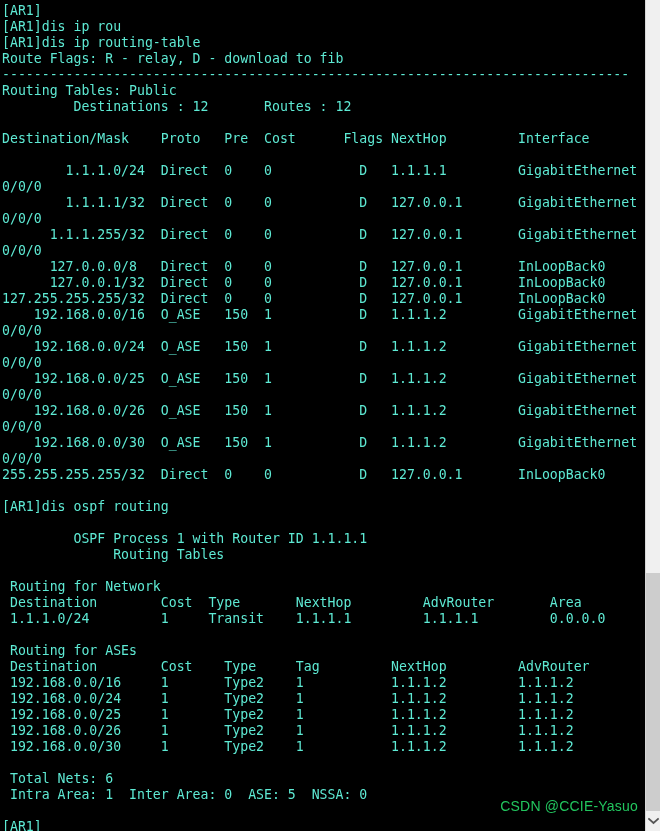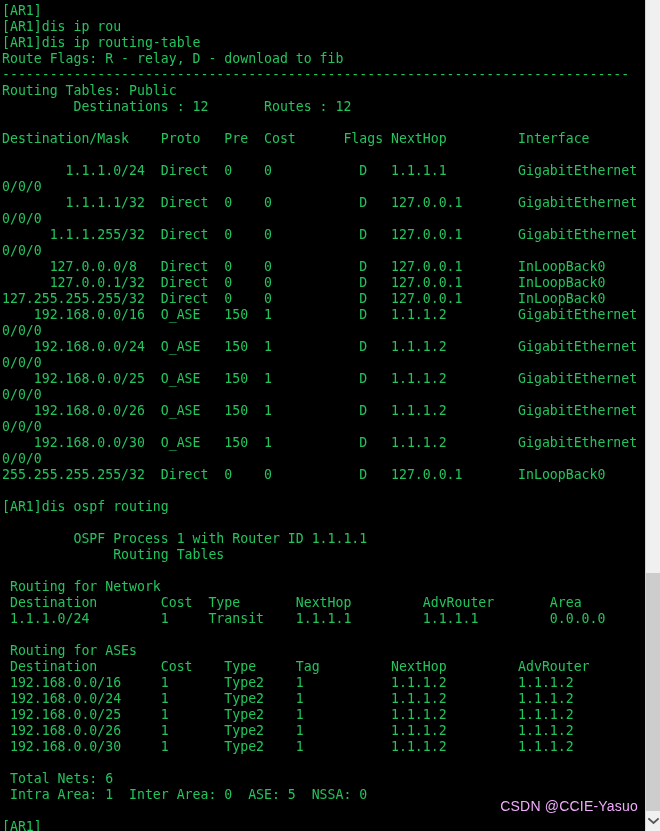--- a/index.html
+++ b/index.html
@@ -38,21 +38,21 @@
     overflow: hidden;
     padding: 3px 0 0 2px;
     box-sizing: border-box;
   }
 
   .term-line {
     display: block;
     height: 16px;
     line-height: 16px;
     white-space: pre;
-    color: #22c55e;
+    color: #5eead4;
   }
 
   .term-line.blank {
     color: transparent;
   }
 
   
   #scrollbar {
     position: absolute;
     top: 0;
@@ -102,21 +102,21 @@
     align-items: center;
     justify-content: center;
   }
   #scrollbar-down-button svg { display: block; }
 
   
   #watermark {
     position: absolute;
     right: 22px;
     bottom: 17px;
-    color: #f0abfc;
+    color: #22c55e;
     font-family: "Liberation Sans", sans-serif;
     font-size: 14px;
     letter-spacing: 0.2px;
     white-space: pre;
     pointer-events: none;
   }
 </style>
 </head>
 <body>
 

